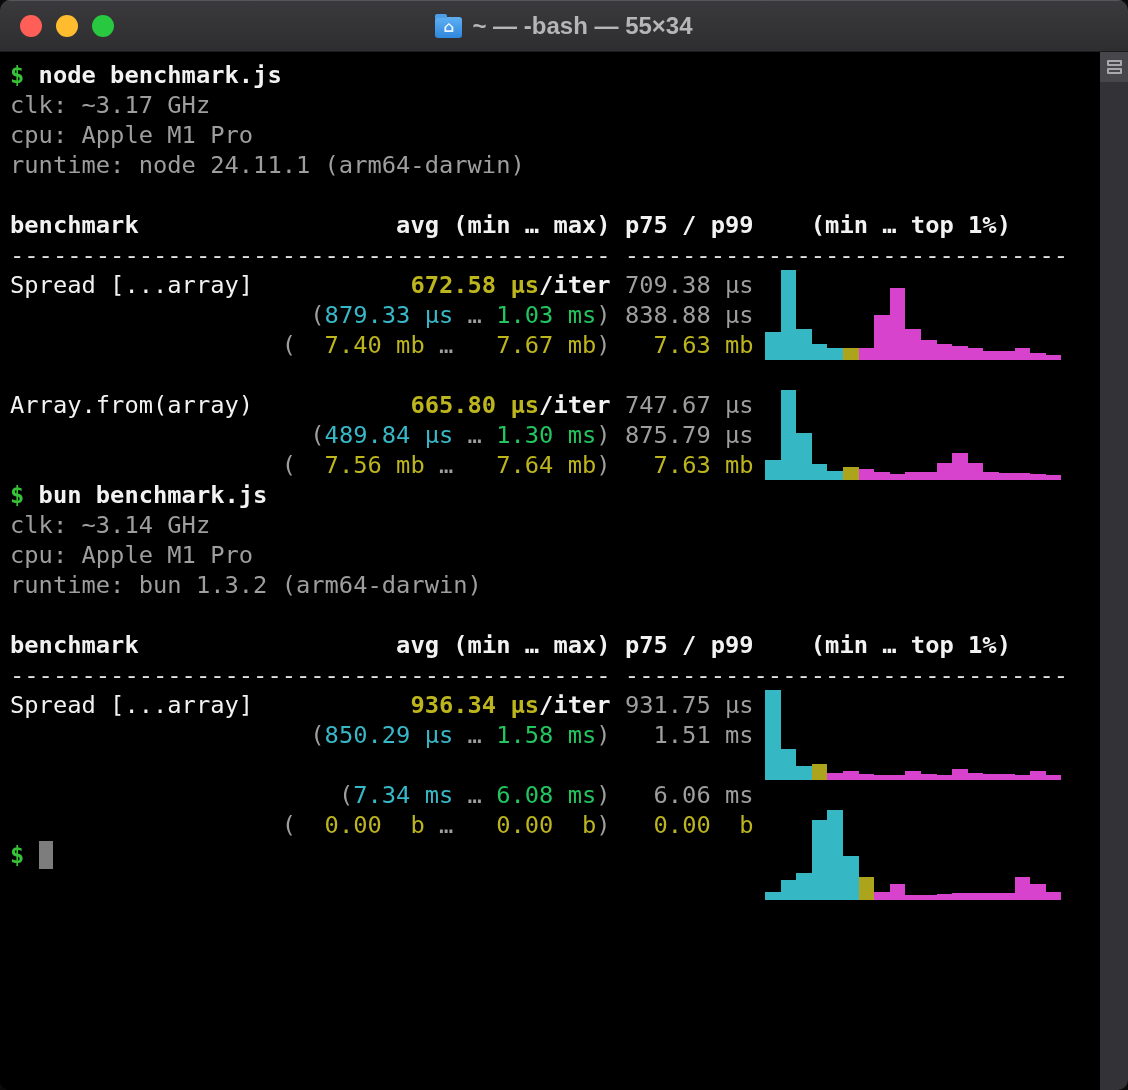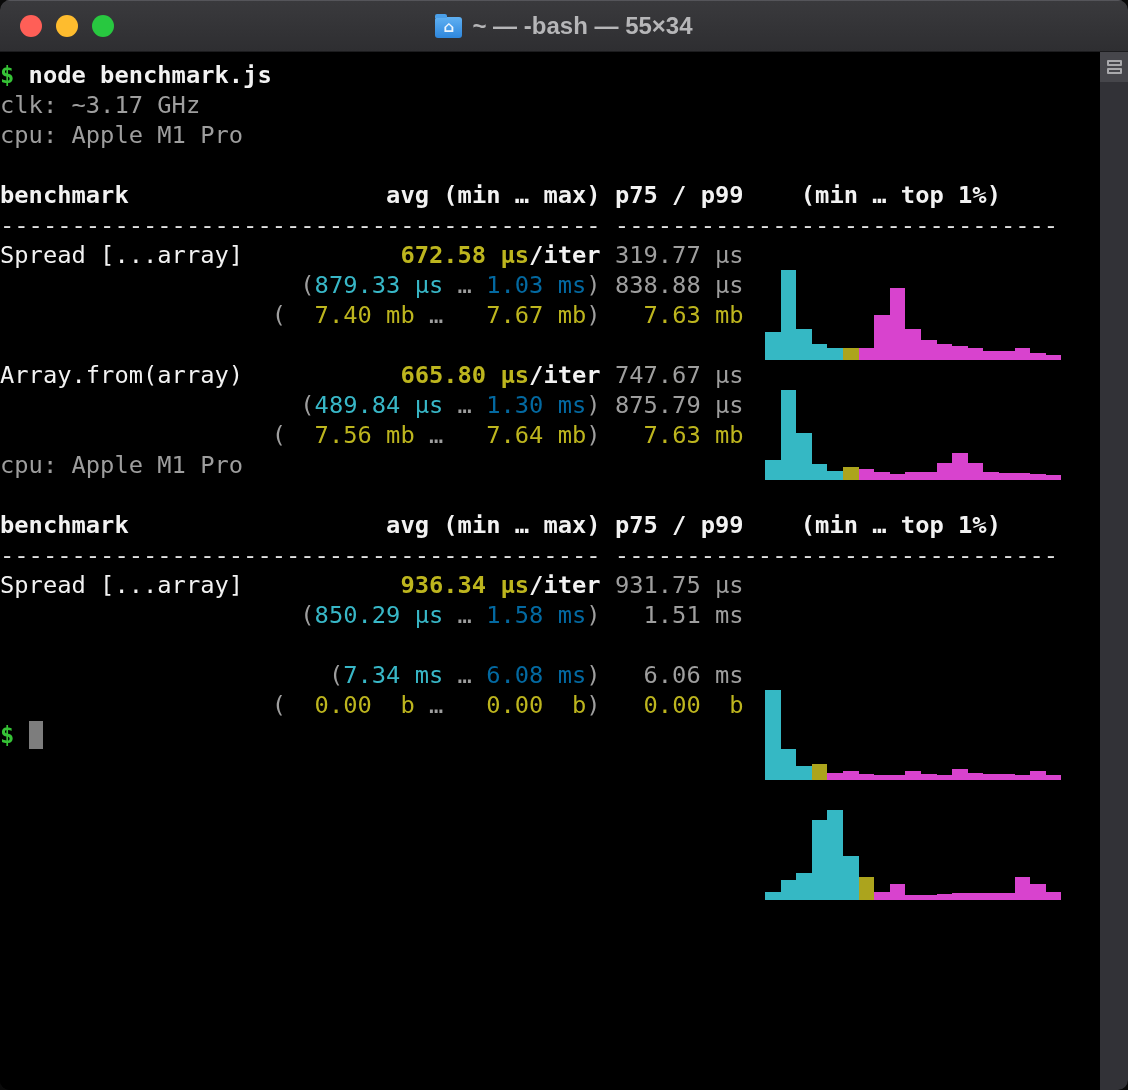--- a/index.html
+++ b/index.html
@@ -28,27 +28,27 @@
   }
   .proxy-folder::before{
     content:"";position:absolute;top:-3px;left:0;width:12px;height:4px;
     background:#4a9fe8;border-radius:2px 2px 0 0;
   }
   .proxy-folder .home{color:#eaf4fd;font-size:15px;line-height:1;font-family:"DejaVu Sans",sans-serif;}
   .content{
     position:absolute;top:52px;left:0;width:1100px;height:1038px;
     background:#000;padding-top:8px;font-size:23.75px;line-height:30px;
   }
-  .line{height:30px;white-space:pre;color:#f2f2f2;}
+  .line{height:30px;white-space:pre;padding-left:10px;color:#f2f2f2;}
   .c-wh{color:#f2f2f2}
   .c-gy{color:#9e9e9e}
   .c-gr{color:#36c336}
   .c-yl{color:#bdb51e}
   .c-cy{color:#38b7c7}
-  .c-mg{color:#0369a1}
+  .c-mg{color:#22c55e}
   .c-dash{color:#e2e2e2}
   .c-b{font-weight:bold}
   .c-cursor{background:#7d7d7d;color:transparent;}
   .hist{
     position:absolute;left:765px;width:297px;height:90px;
     display:flex;align-items:flex-end;
   }
   .bar{width:15.6px;flex:none;}
   .bar-c{background:#35b8c4}
   .bar-y{background:#aca41d}
@@ -77,31 +77,35 @@
         <span class="home">⌂</span>
       </div>
       <span>~ — -bash — 55×34</span>
     </div>
   </div>
 
   <div class="content">
       <div class="line"><span class="c-gr c-b">$</span><span class="c-wh c-b"> node benchmark.js</span></div>
       <div class="line"><span class="c-gy">clk: ~3.17 GHz</span></div>
       <div class="line"><span class="c-gy">cpu: Apple M1 Pro</span></div>
+      <div class="line"><span class="c-gy">runtime: node 24.11.1 (arm64-darwin)</span></div>
       <div class="line"></div>
       <div class="line"><span class="c-wh c-b">benchmark</span><span>                  </span><span class="c-wh c-b">avg (min … max) </span><span class="c-wh c-b">p75 / p99</span><span>    </span><span class="c-wh c-b">(min … top 1%)</span></div>
       <div class="line"><span class="c-dash">------------------------------------------</span><span> </span><span class="c-dash">-------------------------------</span></div>
-      <div class="line"><span class="c-wh">Spread [...array]</span><span>           </span><span class="c-yl c-b">672.58 µs</span><span class="c-wh c-b">/iter</span><span> </span><span class="c-gy">319.77 µs</span></div>
+      <div class="line"><span class="c-wh">Spread [...array]</span><span>           </span><span class="c-yl c-b">672.58 µs</span><span class="c-wh c-b">/iter</span><span> </span><span class="c-gy">709.38 µs</span></div>
       <div class="line"><span>                     </span><span class="c-gy">(</span><span class="c-cy">879.33 µs</span><span class="c-gy"> … </span><span class="c-mg">1.03 ms</span><span class="c-gy">)</span><span> </span><span class="c-gy">838.88 µs</span></div>
       <div class="line"><span>                   </span><span class="c-gy">(</span><span class="c-yl">  7.40 mb</span><span class="c-gy"> … </span><span class="c-yl">  7.67 mb</span><span class="c-gy">)</span><span> </span><span class="c-yl">  7.63 mb</span></div>
       <div class="line"></div>
       <div class="line"><span class="c-wh">Array.from(array)</span><span>           </span><span class="c-yl c-b">665.80 µs</span><span class="c-wh c-b">/iter</span><span> </span><span class="c-gy">747.67 µs</span></div>
       <div class="line"><span>                     </span><span class="c-gy">(</span><span class="c-cy">489.84 µs</span><span class="c-gy"> … </span><span class="c-mg">1.30 ms</span><span class="c-gy">)</span><span> </span><span class="c-gy">875.79 µs</span></div>
       <div class="line"><span>                   </span><span class="c-gy">(</span><span class="c-yl">  7.56 mb</span><span class="c-gy"> … </span><span class="c-yl">  7.64 mb</span><span class="c-gy">)</span><span> </span><span class="c-yl">  7.63 mb</span></div>
+      <div class="line"><span class="c-gr c-b">$</span><span class="c-wh c-b"> bun benchmark.js</span></div>
+      <div class="line"><span class="c-gy">clk: ~3.14 GHz</span></div>
       <div class="line"><span class="c-gy">cpu: Apple M1 Pro</span></div>
+      <div class="line"><span class="c-gy">runtime: bun 1.3.2 (arm64-darwin)</span></div>
       <div class="line"></div>
       <div class="line"><span class="c-wh c-b">benchmark</span><span>                  </span><span class="c-wh c-b">avg (min … max) </span><span class="c-wh c-b">p75 / p99</span><span>    </span><span class="c-wh c-b">(min … top 1%)</span></div>
       <div class="line"><span class="c-dash">------------------------------------------</span><span> </span><span class="c-dash">-------------------------------</span></div>
       <div class="line"><span class="c-wh">Spread [...array]</span><span>           </span><span class="c-yl c-b">936.34 µs</span><span class="c-wh c-b">/iter</span><span> </span><span class="c-gy">931.75 µs</span></div>
       <div class="line"><span>                     </span><span class="c-gy">(</span><span class="c-cy">850.29 µs</span><span class="c-gy"> … </span><span class="c-mg">1.58 ms</span><span class="c-gy">)</span><span> </span><span class="c-gy">  1.51 ms</span></div>
       <div class="line"></div>
       <div class="line"><span>                       </span><span class="c-gy">(</span><span class="c-cy">7.34 ms</span><span class="c-gy"> … </span><span class="c-mg">6.08 ms</span><span class="c-gy">)</span><span> </span><span class="c-gy">  6.06 ms</span></div>
       <div class="line"><span>                   </span><span class="c-gy">(</span><span class="c-yl">  0.00  b</span><span class="c-gy"> … </span><span class="c-yl">  0.00  b</span><span class="c-gy">)</span><span> </span><span class="c-yl">  0.00  b</span></div>
       <div class="line"><span class="c-gr c-b">$</span><span> </span><span class="c-cursor"> </span></div>
       <div class="hist" style="top: 218px;">

